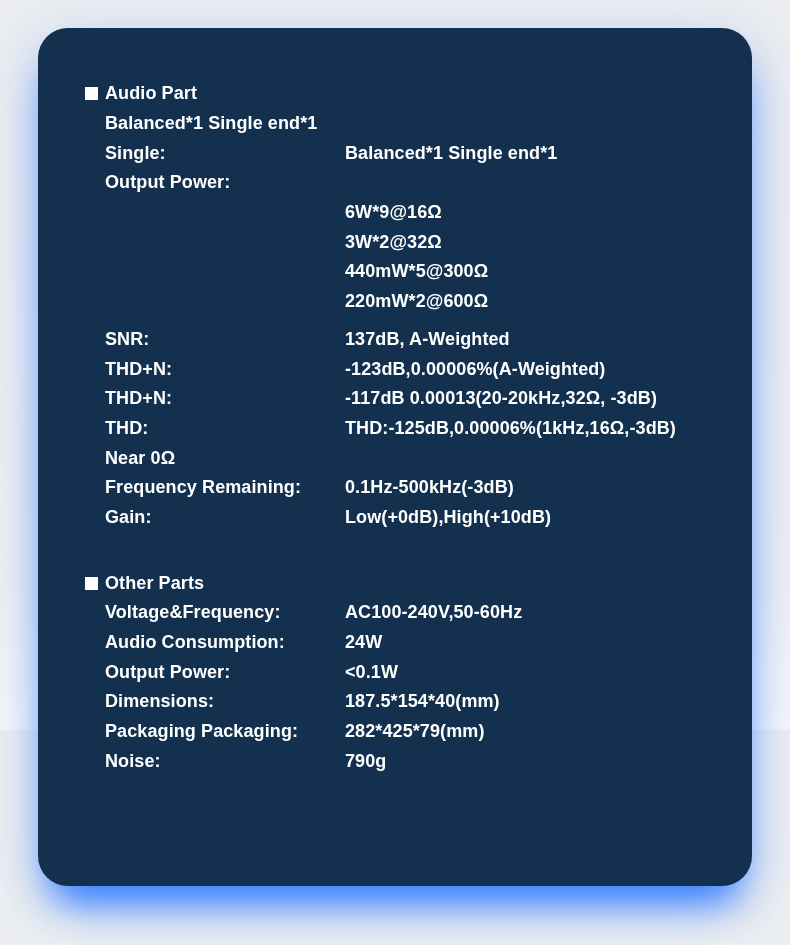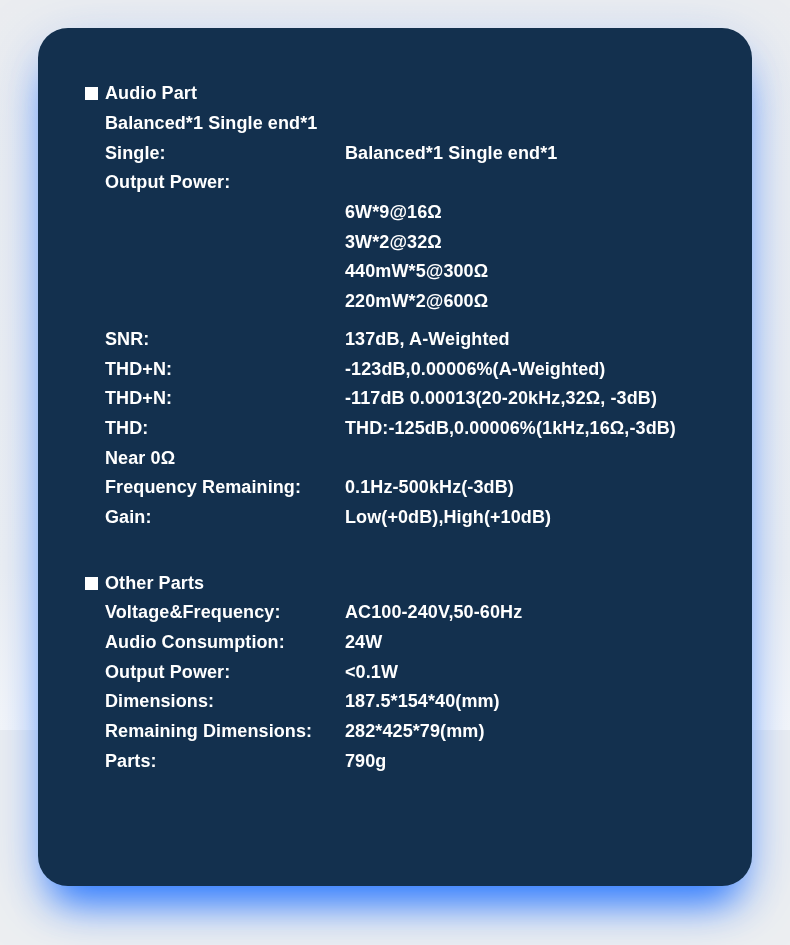--- a/index.html
+++ b/index.html
@@ -141,23 +141,23 @@
       </div>
       <div class="row">
         <span class="lbl">Output Power:</span>
         <span class="val">&lt;0.1W</span>
       </div>
       <div class="row">
         <span class="lbl">Dimensions:</span>
         <span class="val">187.5*154*40(mm)</span>
       </div>
       <div class="row">
-        <span class="lbl">Remaining Dimensions:</span>
+        <span class="lbl">Packaging Packaging:</span>
         <span class="val">282*425*79(mm)</span>
       </div>
       <div class="row">
-        <span class="lbl">Parts:</span>
+        <span class="lbl">Noise:</span>
         <span class="val">790g</span>
       </div>
     </section>
 
   </div>
 </div>
 
 </body></html>

